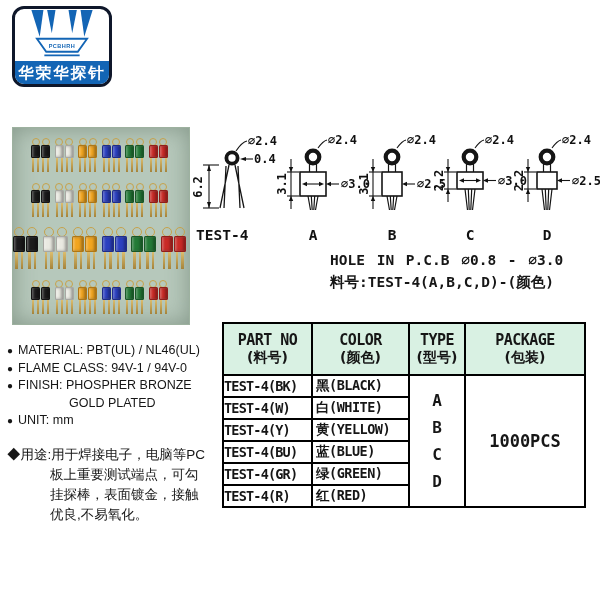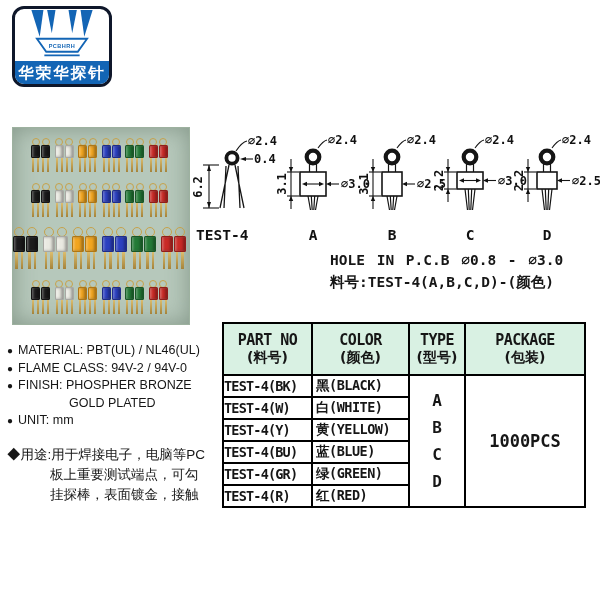--- a/index.html
+++ b/index.html
@@ -584,35 +584,36 @@
 <div class="note1">HOLE IN P.C.B ∅0.8 - ∅3.0</div>
 <div class="note2">料号:TEST-4(A,B,C,D)-(颜色)</div>
 
 <div class="specs">
   <div class="spec-line">
     <span class="b">●</span>
     <span>MATERIAL: PBT(UL) / NL46(UL)</span>
   </div>
   <div class="spec-line">
     <span class="b">●</span>
-    <span>FLAME CLASS: 94V-2 / 94V-0</span>
+    <span>FLAME CLASS: 94V-1 / 94V-0</span>
   </div>
   <div class="spec-line">
     <span class="b">●</span>
     <span>FINISH: PHOSPHER BRONZE</span>
   </div>
   <div class="finish2">GOLD PLATED</div>
   <div class="spec-line">
     <span class="b">●</span>
     <span>UNIT: mm</span>
   </div>
   <div class="usage">
     <div>◆用途:用于焊接电子，电脑等PC</div>
     <div class="cont">板上重要测试端点，可勾</div>
     <div class="cont">挂探棒，表面镀金，接触</div>
+    <div class="cont">优良,不易氧化。</div>
   </div>
 </div>
 
 <table class="parts-table">
   <colgroup>
       <col style="width:89px">
       <col style="width:97px">
       <col style="width:56px">
       <col style="width:120px">
     </colgroup>

